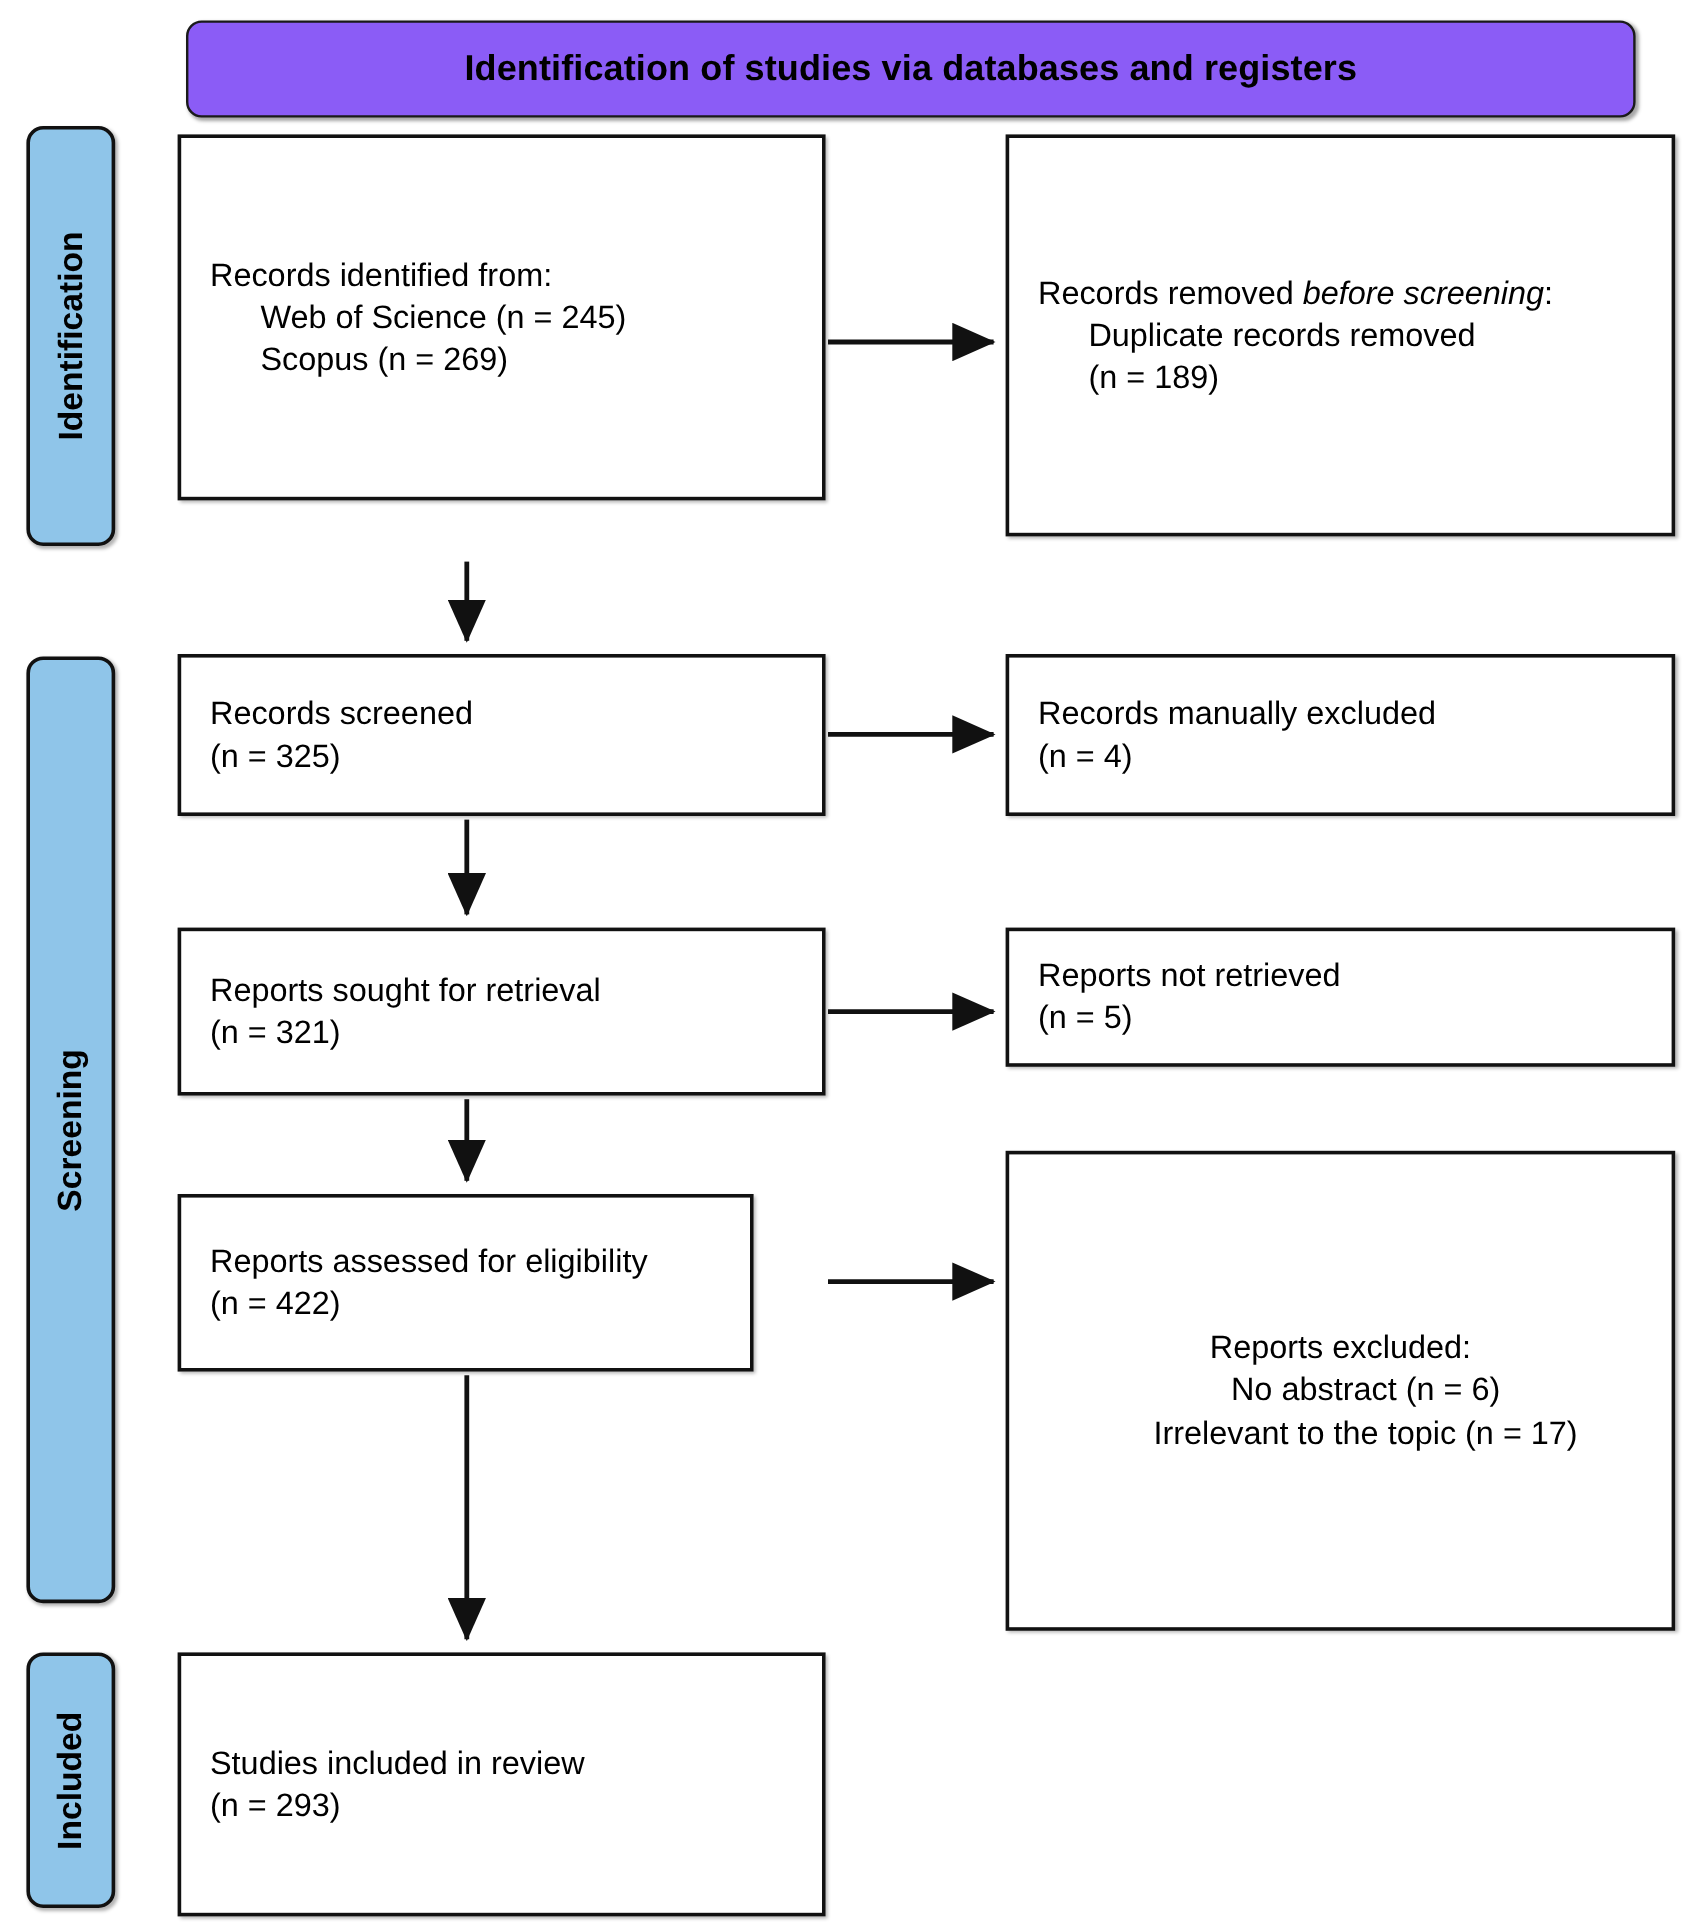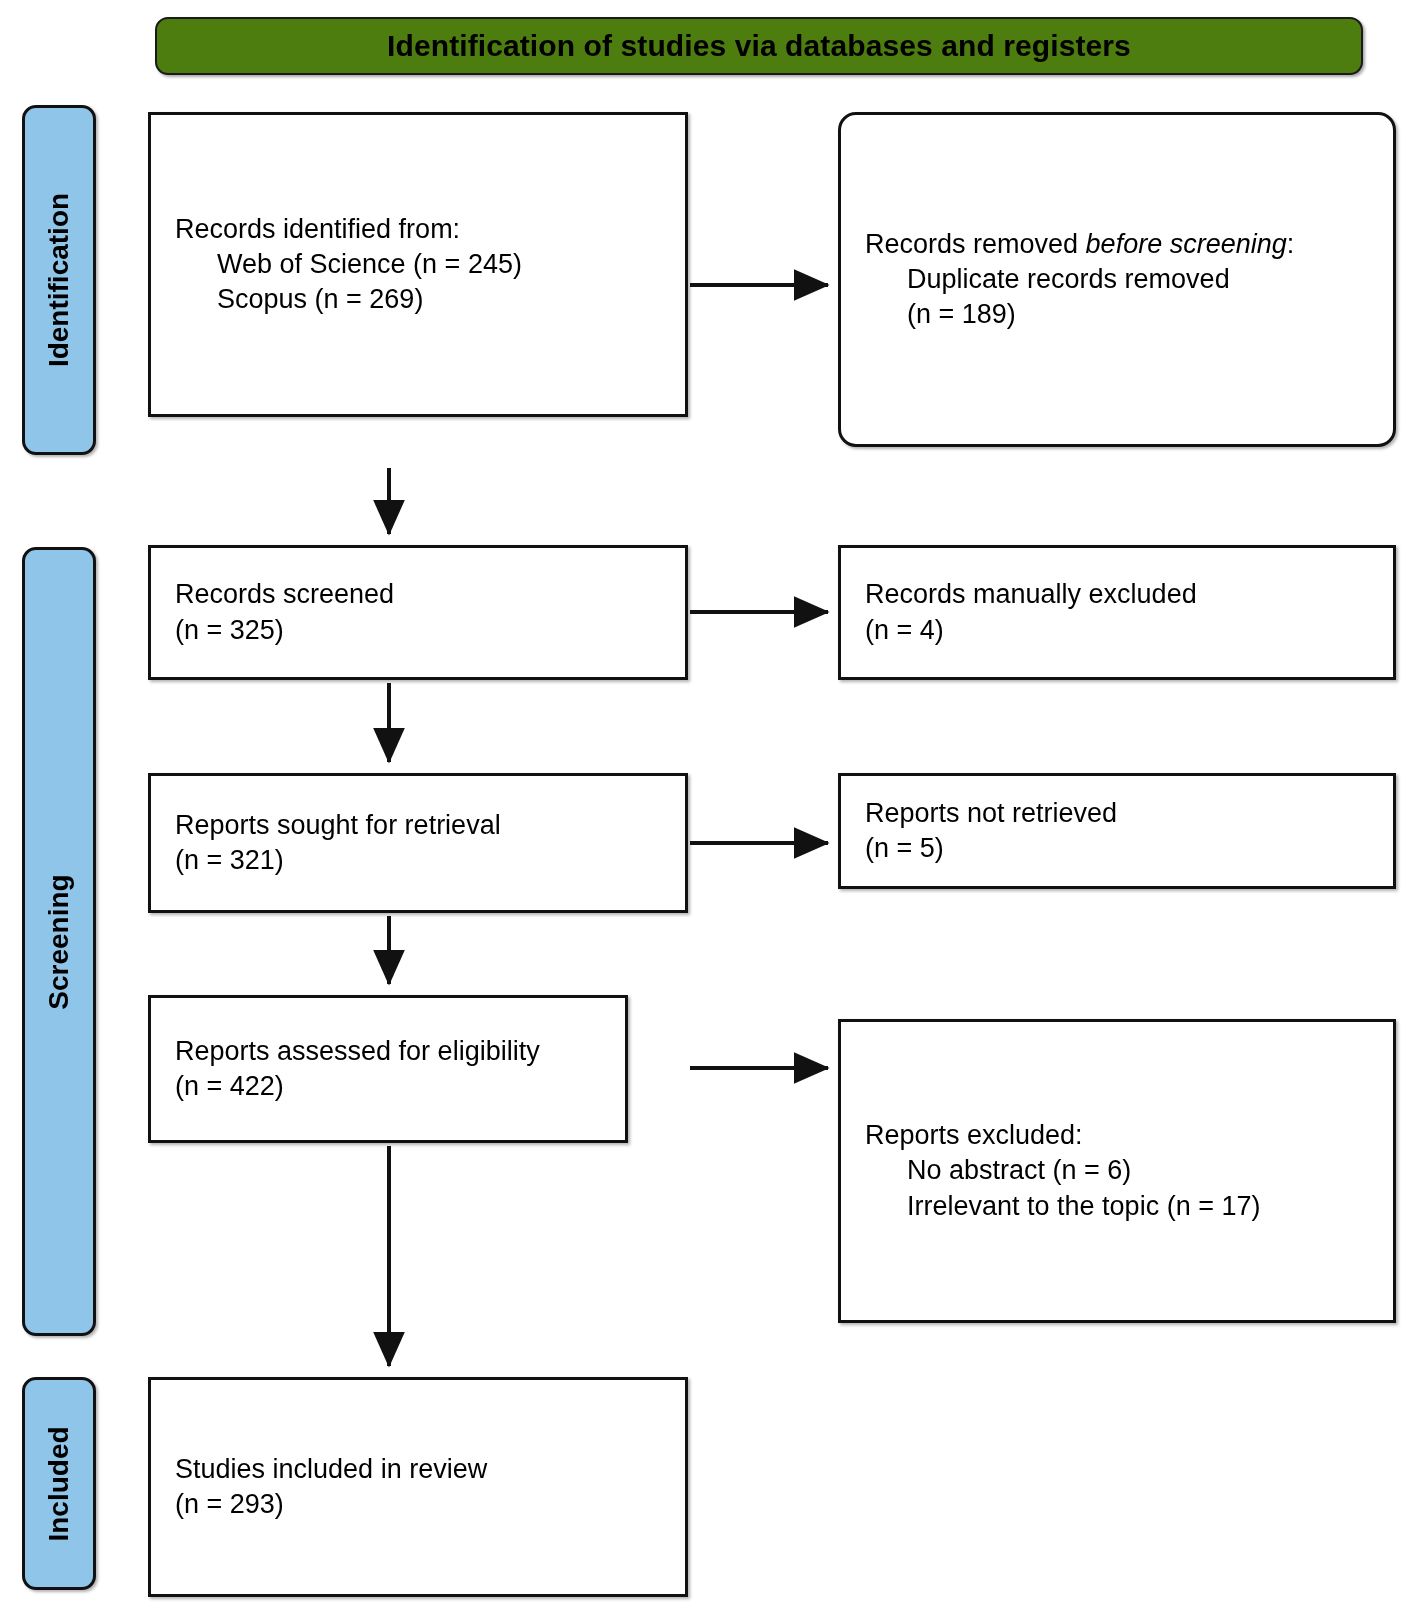--- a/index.html
+++ b/index.html
@@ -17,22 +17,22 @@
     background: #ffffff;
     overflow: hidden;
   }
 
   
   .header-banner {
     position: absolute;
     left: 155px;
     top: 17px;
     width: 1208px;
-    height: 58px;
-    background: #4d7c0f;
+    height: 81px;
+    background: #8b5cf6;
     border: 2px solid #1a1a1a;
     border-radius: 13px;
     box-sizing: border-box;
     display: flex;
     align-items: center;
     justify-content: center;
     box-shadow: 2px 2px 3px rgba(0,0,0,0.35);
   }
   .header-banner .title {
     font-size: 30px;
@@ -90,24 +90,24 @@
   .flow-box .line .em { font-style: italic; }
 
   
   #box-identified       { left: 148px; top: 112px;  width: 540px; height: 305px; }
   #box-screened         { left: 148px; top: 545px;  width: 540px; height: 135px; }
   #box-sought           { left: 148px; top: 773px;  width: 540px; height: 140px; }
   #box-assessed         { left: 148px; top: 995px;  width: 480px; height: 148px; }
   #box-included-studies { left: 148px; top: 1377px; width: 540px; height: 220px; }
 
   
-  #box-removed          { left: 838px; top: 112px;  width: 558px; height: 335px; border-radius: 18px; }
+  #box-removed          { left: 838px; top: 112px;  width: 558px; height: 335px; }
   #box-manual-excluded  { left: 838px; top: 545px;  width: 558px; height: 135px; }
   #box-not-retrieved    { left: 838px; top: 773px;  width: 558px; height: 116px; }
-  #box-reports-excluded { left: 838px; top: 1019px;  width: 558px; height: 304px; }
+  #box-reports-excluded { left: 838px; top: 959px;  width: 558px; height: 400px; align-items: center; }
 
   
   .connector { position: absolute; }
   .connector svg { display: block; overflow: visible; }
 </style>
 </head>
 <body>
 
 <div id="diagram">
 

